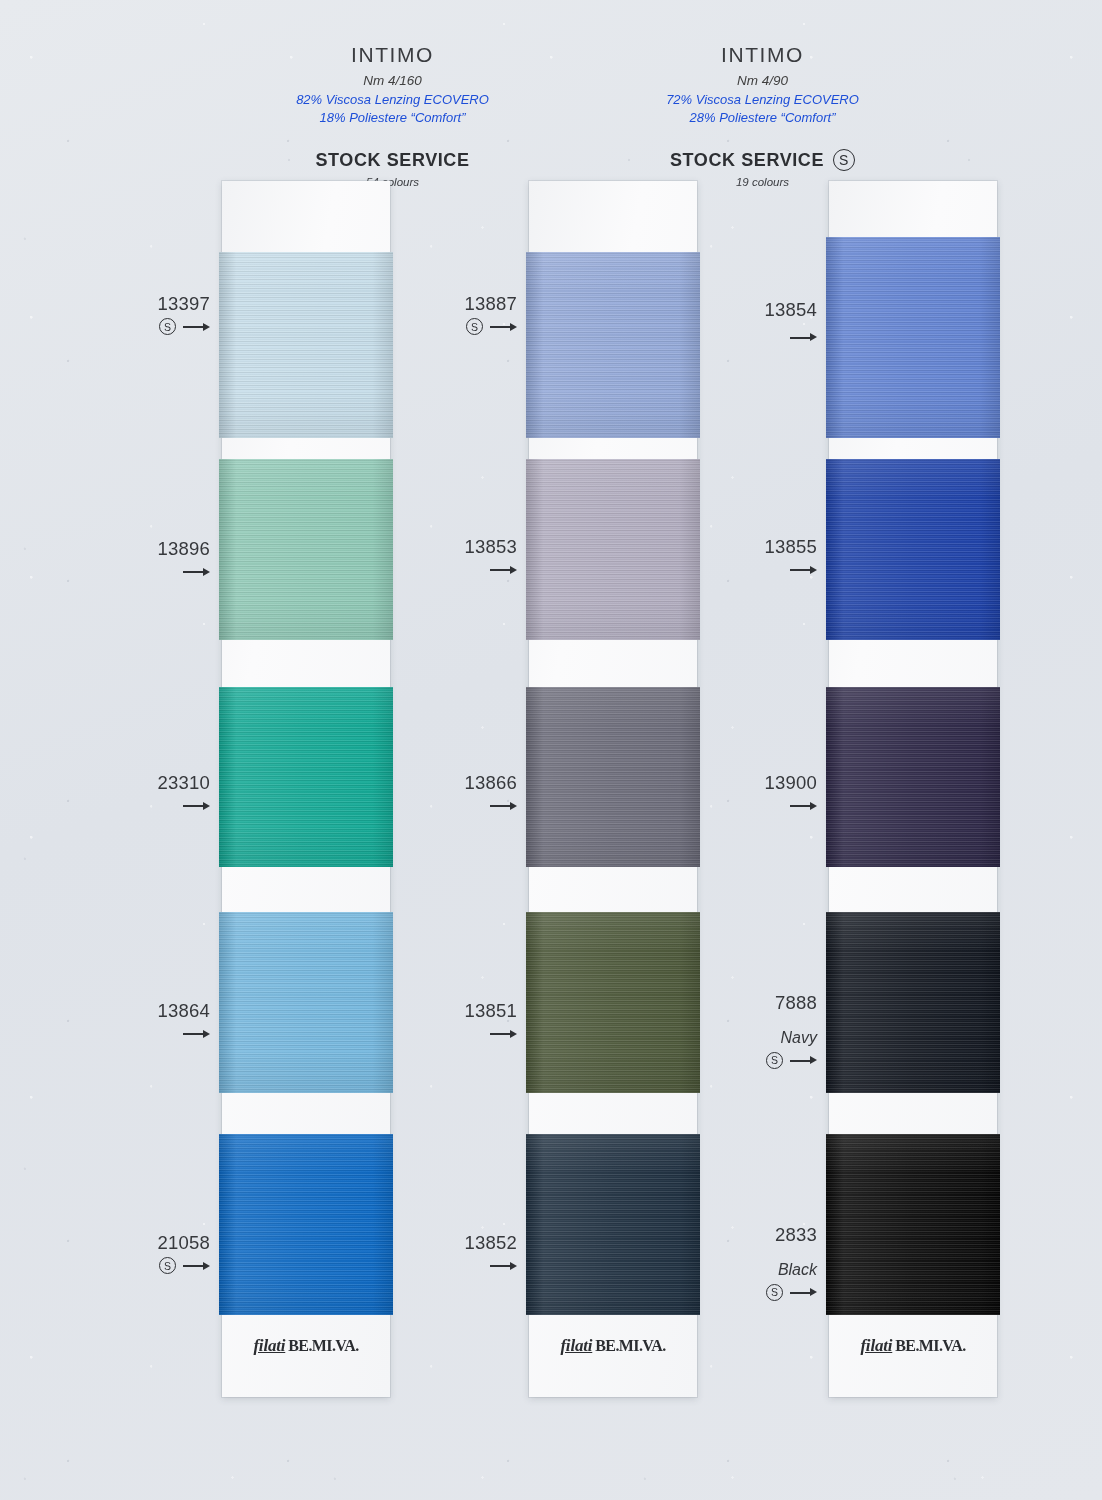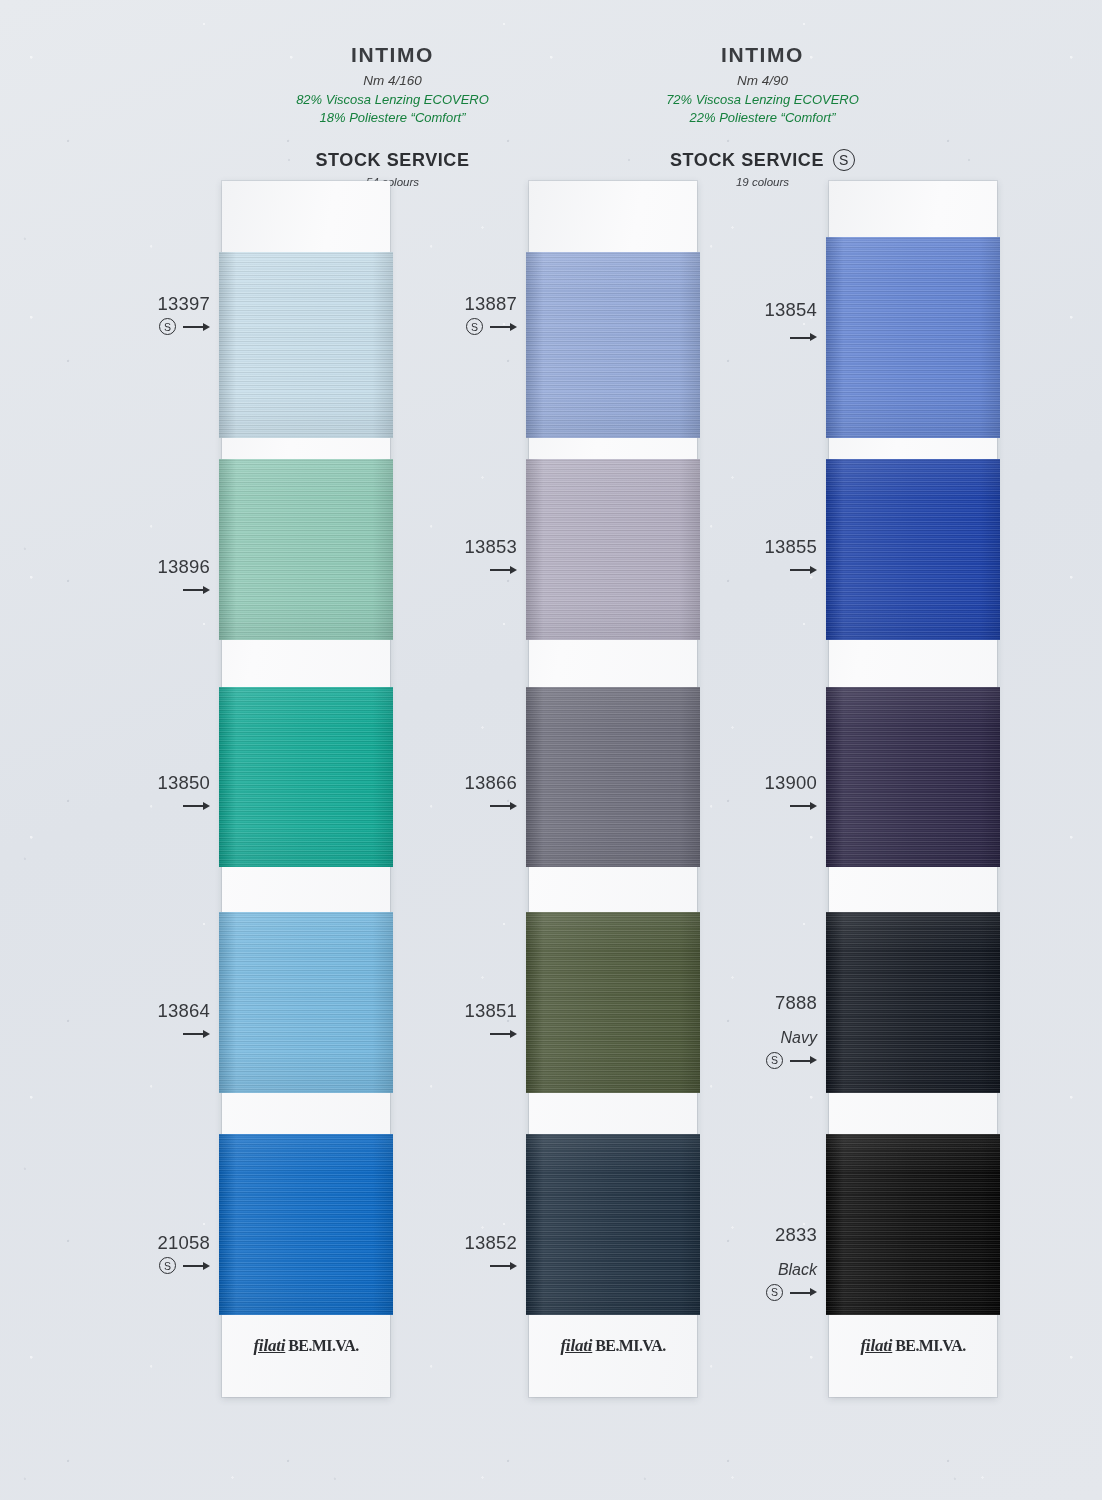--- a/index.html
+++ b/index.html
@@ -34,35 +34,35 @@
 
   
   .header {
     position: absolute;
     text-align: center;
     line-height: 1.25;
   }
   .hdr-title {
     font-size: 21px;
     letter-spacing: 1.6px;
-    font-weight: 700;
+    font-weight: 400;
     color: #3a3c40;
     font-family: "Liberation Sans", sans-serif;
   }
   .hdr-count {
     font-size: 13.5px;
     font-style: italic;
     color: #404040;
     margin-top: 5px;
     font-family: "Liberation Sans", sans-serif;
   }
   .hdr-comp {
     font-size: 13px;
     font-style: italic;
-    color: #15803d;
+    color: #1d4ed8;
     margin-top: 2px;
   }
   .hdr-stock {
     font-size: 18px;
     font-weight: bold;
     letter-spacing: .6px;
     margin-top: 22px;
     color: #2d2f33;
     display: flex;
     align-items: center;
@@ -228,21 +228,21 @@
   <div class="hdr-stock">
     <span>STOCK SERVICE</span>
   </div>
   <div class="hdr-colours">54 colours</div>
 </div>
 
 <div class="header" style="left:635px; top:42px; width:255px;">
   <div class="hdr-title">INTIMO</div>
   <div class="hdr-count">Nm 4/90</div>
   <div class="hdr-comp">72% Viscosa Lenzing ECOVERO</div>
-  <div class="hdr-comp">22% Poliestere “Comfort”</div>
+  <div class="hdr-comp">28% Poliestere “Comfort”</div>
   <div class="hdr-stock">
     <span>STOCK SERVICE</span>
     <span class="s-badge big">S</span>
   </div>
   <div class="hdr-colours">19 colours</div>
 </div>
 
 <div class="card" style="left:222px; top:181px; width:168px; height:1216px;">
 
   <div class="swatch" style="top:71px; height:186px; background:#c6dde9;">
@@ -276,28 +276,28 @@
   </div>
 </div>
 
 <div class="label" style="left:75px; top:293px; width:135px;">
   <div class="code">13397</div>
   <div class="marks">
     <span class="s-badge small">S</span>
     <span class="arrow"></span>
   </div>
 </div>
-<div class="label" style="left:75px; top:556px; width:135px;">
+<div class="label" style="left:75px; top:538px; width:135px;">
   <div class="code">13896</div>
   <div class="marks">
     <span class="arrow"></span>
   </div>
 </div>
 <div class="label" style="left:75px; top:772px; width:135px;">
-  <div class="code">13850</div>
+  <div class="code">23310</div>
   <div class="marks">
     <span class="arrow"></span>
   </div>
 </div>
 <div class="label" style="left:75px; top:1000px; width:135px;">
   <div class="code">13864</div>
   <div class="marks">
     <span class="arrow"></span>
   </div>
 </div>

